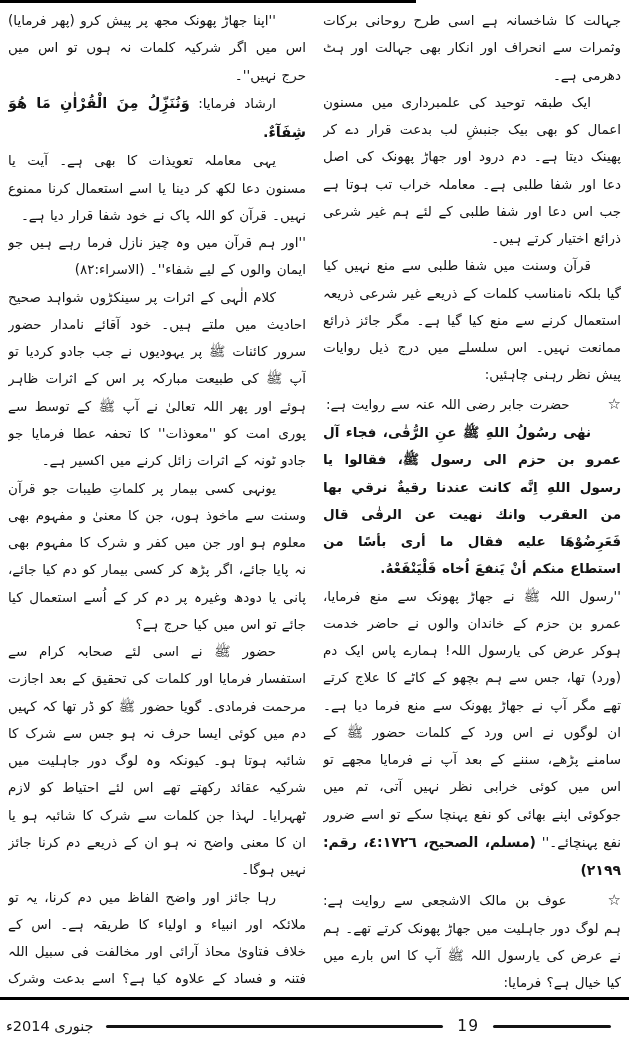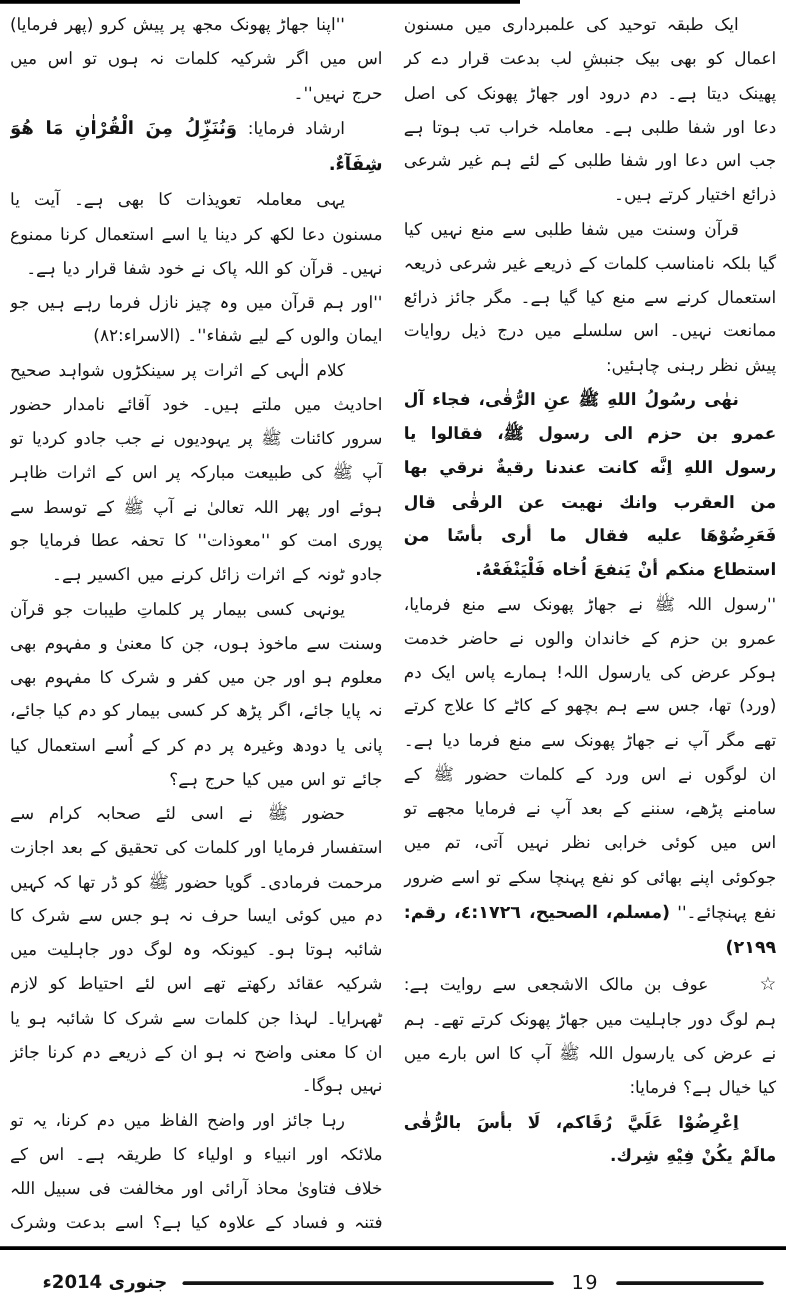--- a/index.html
+++ b/index.html
@@ -33,34 +33,39 @@
   }
   .footer {
     position:absolute; top:1008px; left:6px; right:6px; height:36px;
     display:flex; flex-direction:row; align-items:center;
   }
   .footer .pub { font-weight:bold; font-size:14.5px; white-space:nowrap; }
   .footer .hline { flex:1 1 auto; height:3px; background:#141414; border-radius:2px; }
   .footer .hline.right-seg { margin:0 12px 0 14px; max-width:118px; }
   .footer .hline.left-seg { margin:0 14px 0 12px; }
   .footer .pagenum { font-size:15.5px; letter-spacing:1px; }
-  .footer .date { font-weight:bold; font-size:14.5px; white-space:nowrap;margin-left:28px; }
+  .footer .date { font-weight:normal; font-size:14.5px; white-space:nowrap; }
 </style>
 </head>
 <body>
 
 <div class="page">
 
   <div class="top-rule"></div>
 
   <div class="columns">
 
     <div class="col">
+      <p>جہالت کا شاخسانہ ہے اسی طرح روحانی برکات وثمرات سے انحراف اور انکار بھی جہالت اور ہٹ دھرمی ہے۔</p>
       <p class="indent">ایک طبقہ توحید کی علمبرداری میں مسنون اعمال کو بھی بیک جنبشِ لب بدعت قرار دے کر پھینک دیتا ہے۔ دم درود اور جھاڑ پھونک کی اصل دعا اور شفا طلبی ہے۔ معاملہ خراب تب ہوتا ہے جب اس دعا اور شفا طلبی کے لئے ہم غیر شرعی ذرائع اختیار کرتے ہیں۔</p>
       <p class="indent">قرآن وسنت میں شفا طلبی سے منع نہیں کیا گیا بلکہ نامناسب کلمات کے ذریعے غیر شرعی ذریعہ استعمال کرنے سے منع کیا گیا ہے۔ مگر جائز ذرائع ممانعت نہیں۔ اس سلسلے میں درج ذیل روایات پیش نظر رہنی چاہئیں:</p>
+      <p class="star-para">
+        <span class="star">☆</span>
+        <span>حضرت جابر رضی اللہ عنہ سے روایت ہے:</span>
+      </p>
       <p class="arabic indent">نهٰى رسُولُ اللهِ ﷺ عنِ الرُّقٰى، فجاء آل عمرو بن حزم الى رسول ﷺ، فقالوا يا رسول اللهِ اِنَّه كانت عندنا رقيةٌ نرقي بها من العقرب وانك نهيت عن الرقٰى قال فَعَرِضُوْهَا عليه فقال ما أرى بأسًا من استطاع منكم أنْ يَنفعَ اُخاه فَلْيَنْفَعْهُ.</p>
       <p>
         <span>''رسول اللہ ﷺ نے جھاڑ پھونک سے منع فرمایا، عمرو بن حزم کے خاندان والوں نے حاضر خدمت ہوکر عرض کی یارسول اللہ! ہمارے پاس ایک دم (ورد) تھا، جس سے ہم بچھو کے کاٹے کا علاج کرتے تھے مگر آپ نے جھاڑ پھونک سے منع فرما دیا ہے۔ ان لوگوں نے اس ورد کے کلمات حضور ﷺ کے سامنے پڑھے، سننے کے بعد آپ نے فرمایا مجھے تو اس میں کوئی خرابی نظر نہیں آتی، تم میں جوکوئی اپنے بھائی کو نفع پہنچا سکے تو اسے ضرور نفع پہنچائے۔''</span>
         <span class="ref">(مسلم، الصحيح، ٤:١٧٢٦، رقم: ٢١٩٩)</span>
       </p>
       <p class="star-para">
         <span class="star">☆</span>
         <span>عوف بن مالک الاشجعی سے روایت ہے: ہم لوگ دور جاہلیت میں جھاڑ پھونک کرتے تھے۔ ہم نے عرض کی یارسول اللہ ﷺ آپ کا اس بارے میں کیا خیال ہے؟ فرمایا:</span>
       </p>
       <p class="arabic indent">

